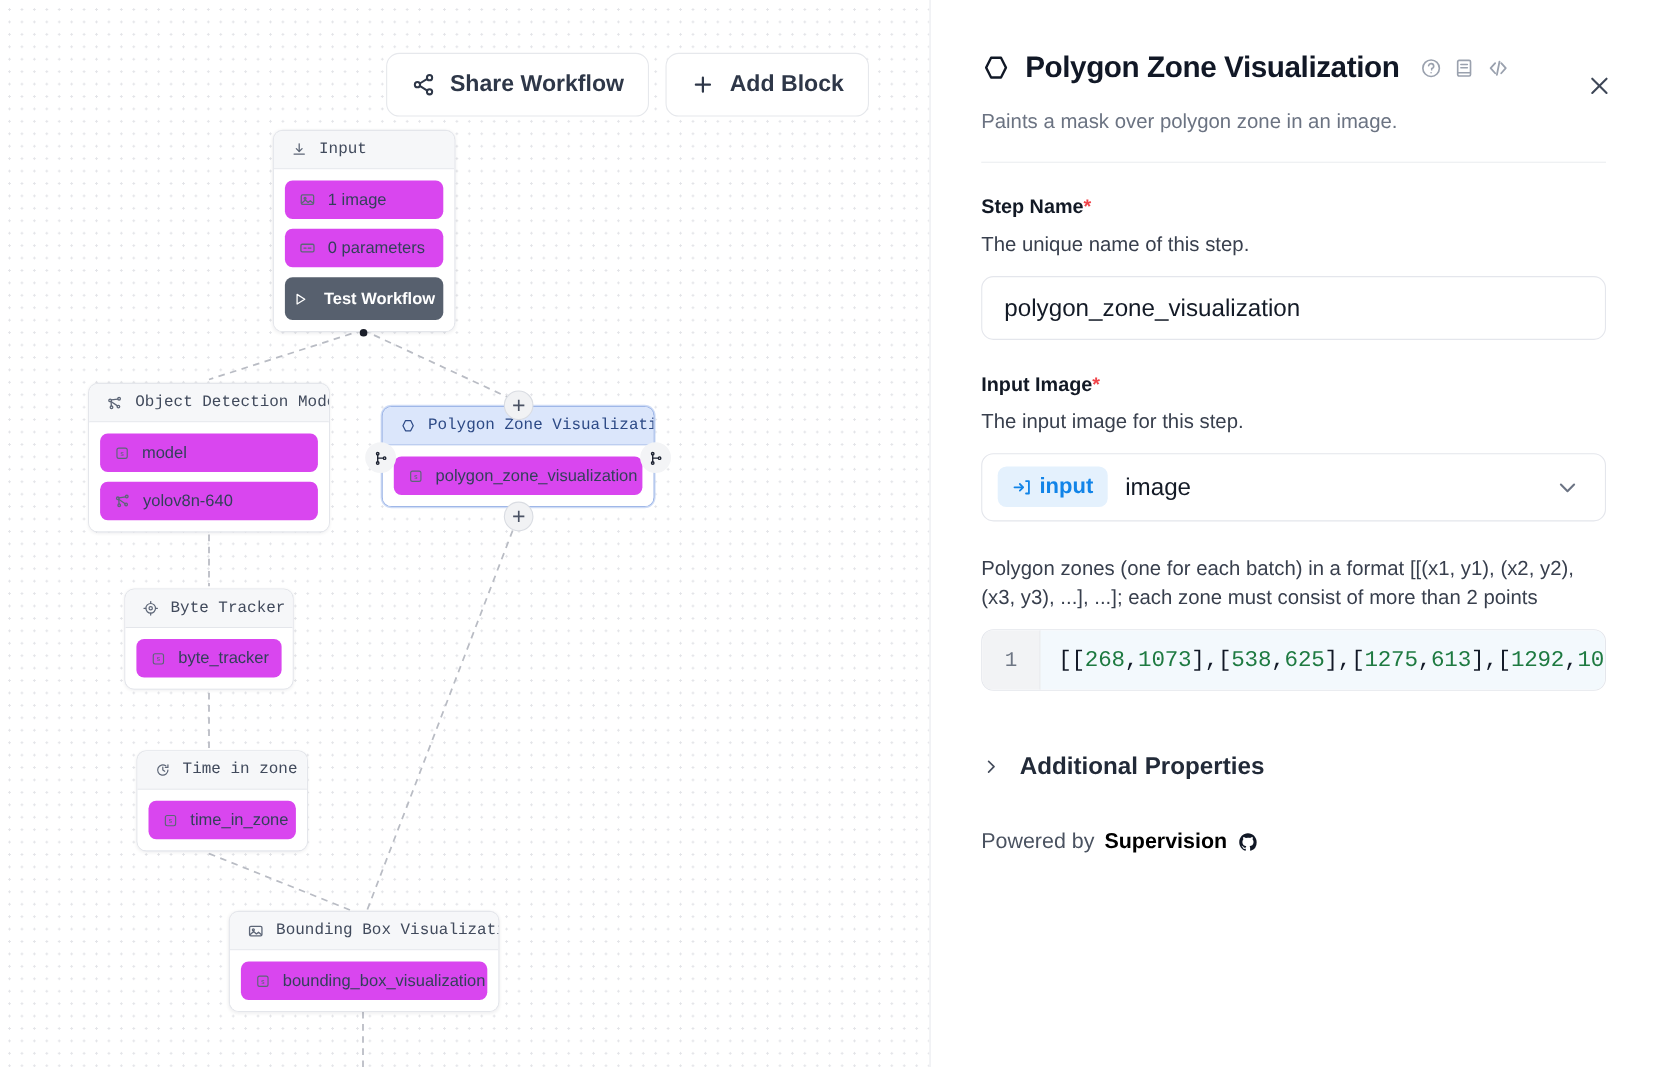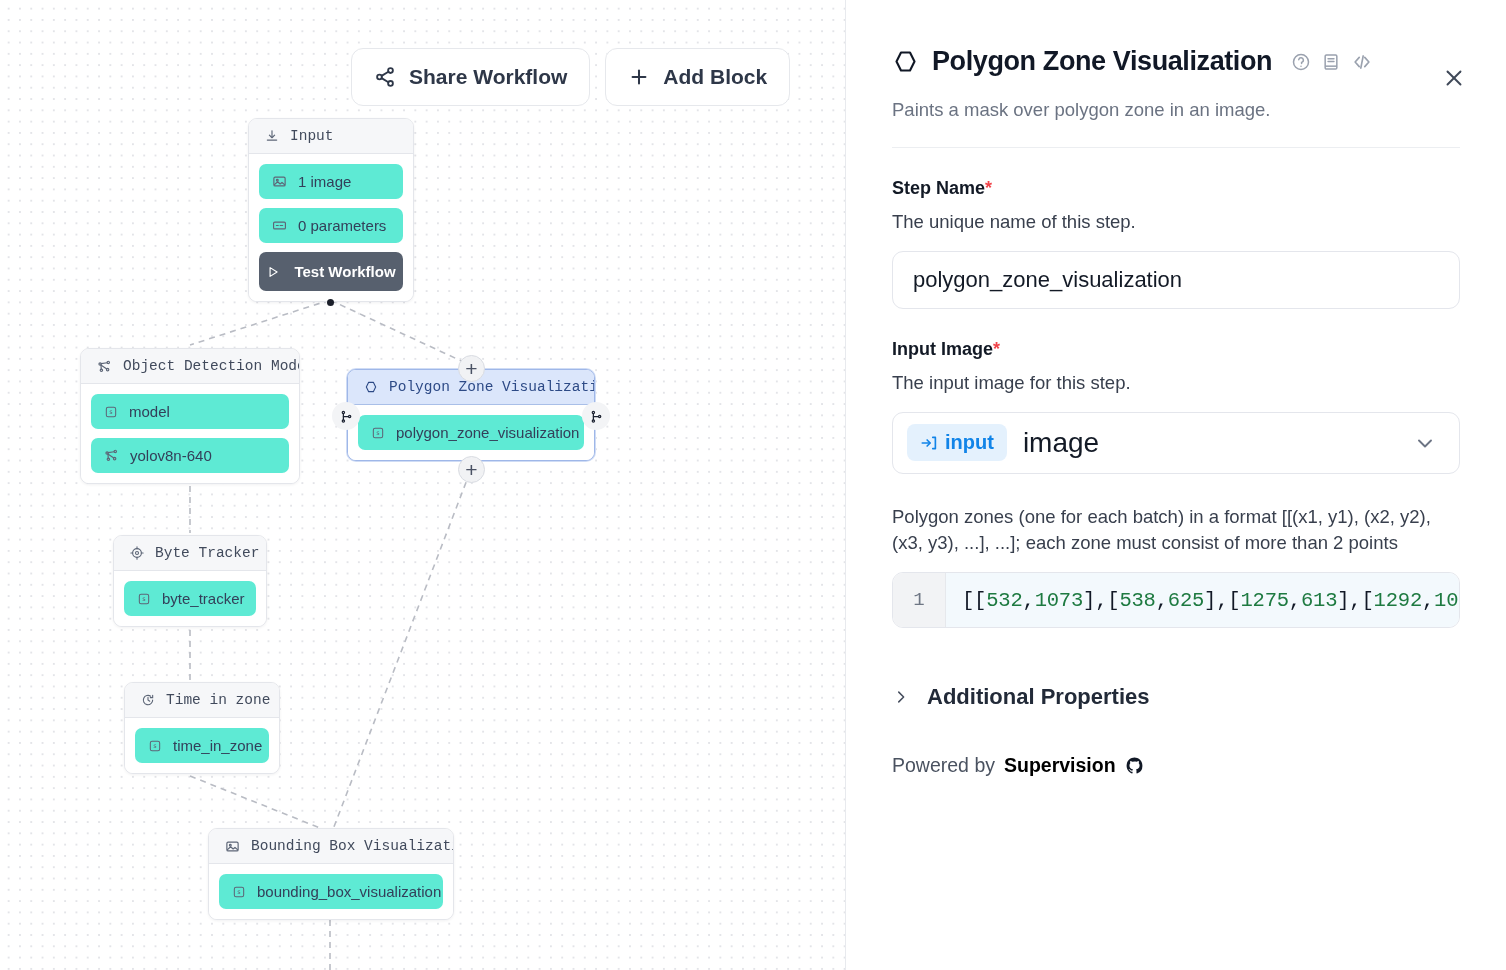--- a/index.html
+++ b/index.html
@@ -44,21 +44,21 @@
     overflow:hidden;
   }
   .node-head {
     background:#f6f7f9; border-bottom:1px solid #e4e6eb;
     padding:9px 16px; display:flex; align-items:center; gap:11px;
     font-family:"Liberation Mono", monospace; font-size:14.5px; color:#414a5c;
     white-space:nowrap;
   }
   .node-body { padding:10px; display:flex; flex-direction:column; gap:9px; background:#fff;}
   .node-row {
-    background:#5eead4; border-radius:7px; padding:9px 13px;
+    background:#d946ef; border-radius:7px; padding:9px 13px;
     display:flex; align-items:center; gap:11px;
     font-size:15px; color:#33405a; white-space:nowrap;
   }
   .node-row.dark {
     background:#57606e; color:#ffffff; font-weight:700; justify-content:center;
     gap:14px; padding:11px 3px;
   }
   .icn { display:inline-flex; align-items:center; justify-content:center; flex:none; }
 
   
@@ -113,21 +113,21 @@
   .select-input {
     margin-top:15px; height:62px; width:100%;
     border:1px solid #e4e6ec; border-radius:11px; background:#fff;
     display:flex; align-items:center; padding:0 14px; gap:16px; cursor:pointer;
   }
   .badge-input {
     background:#e4f1fd; color:#1184e8; border-radius:8px;
     padding:7px 13px; display:flex; align-items:center; gap:7px;
     font-size:20px; font-weight:700; white-space:nowrap;
   }
-  .select-val { font-size:28px; color:#131a26; flex:1; }
+  .select-val { font-size:22px; color:#131a26; flex:1; }
   .chev { color:#6c7484; margin-right:8px; }
 
   .code-box {
     margin-top:15px; width:100%; height:56px;
     border:1px solid #e4e6ec; border-radius:11px; overflow:hidden;
     display:flex; align-items:stretch; background:#fff;
   }
   .gutter {
     width:53px; background:#f2f3f5; border-right:1px solid #e6e8ec;
     display:flex; align-items:center; justify-content:center;
@@ -493,21 +493,21 @@
           </span>
         </div>
       </div>
 
       <div class="field">
         <div class="fdesc">Polygon zones (one for each batch) in a format [[(x1, y1), (x2, y2), (x3, y3), ...], ...]; each zone must consist of more than 2 points</div>
         <div class="code-box">
           <div class="gutter">1</div>
           <div class="code-line">
               <span class="tok-punct">[[</span>
-              <span class="tok-num">532</span>
+              <span class="tok-num">268</span>
               <span class="tok-punct">,</span>
               <span class="tok-num">1073</span>
               <span class="tok-punct">],[</span>
               <span class="tok-num">538</span>
               <span class="tok-punct">,</span>
               <span class="tok-num">625</span>
               <span class="tok-punct">],[</span>
               <span class="tok-num">1275</span>
               <span class="tok-punct">,</span>
               <span class="tok-num">613</span>

